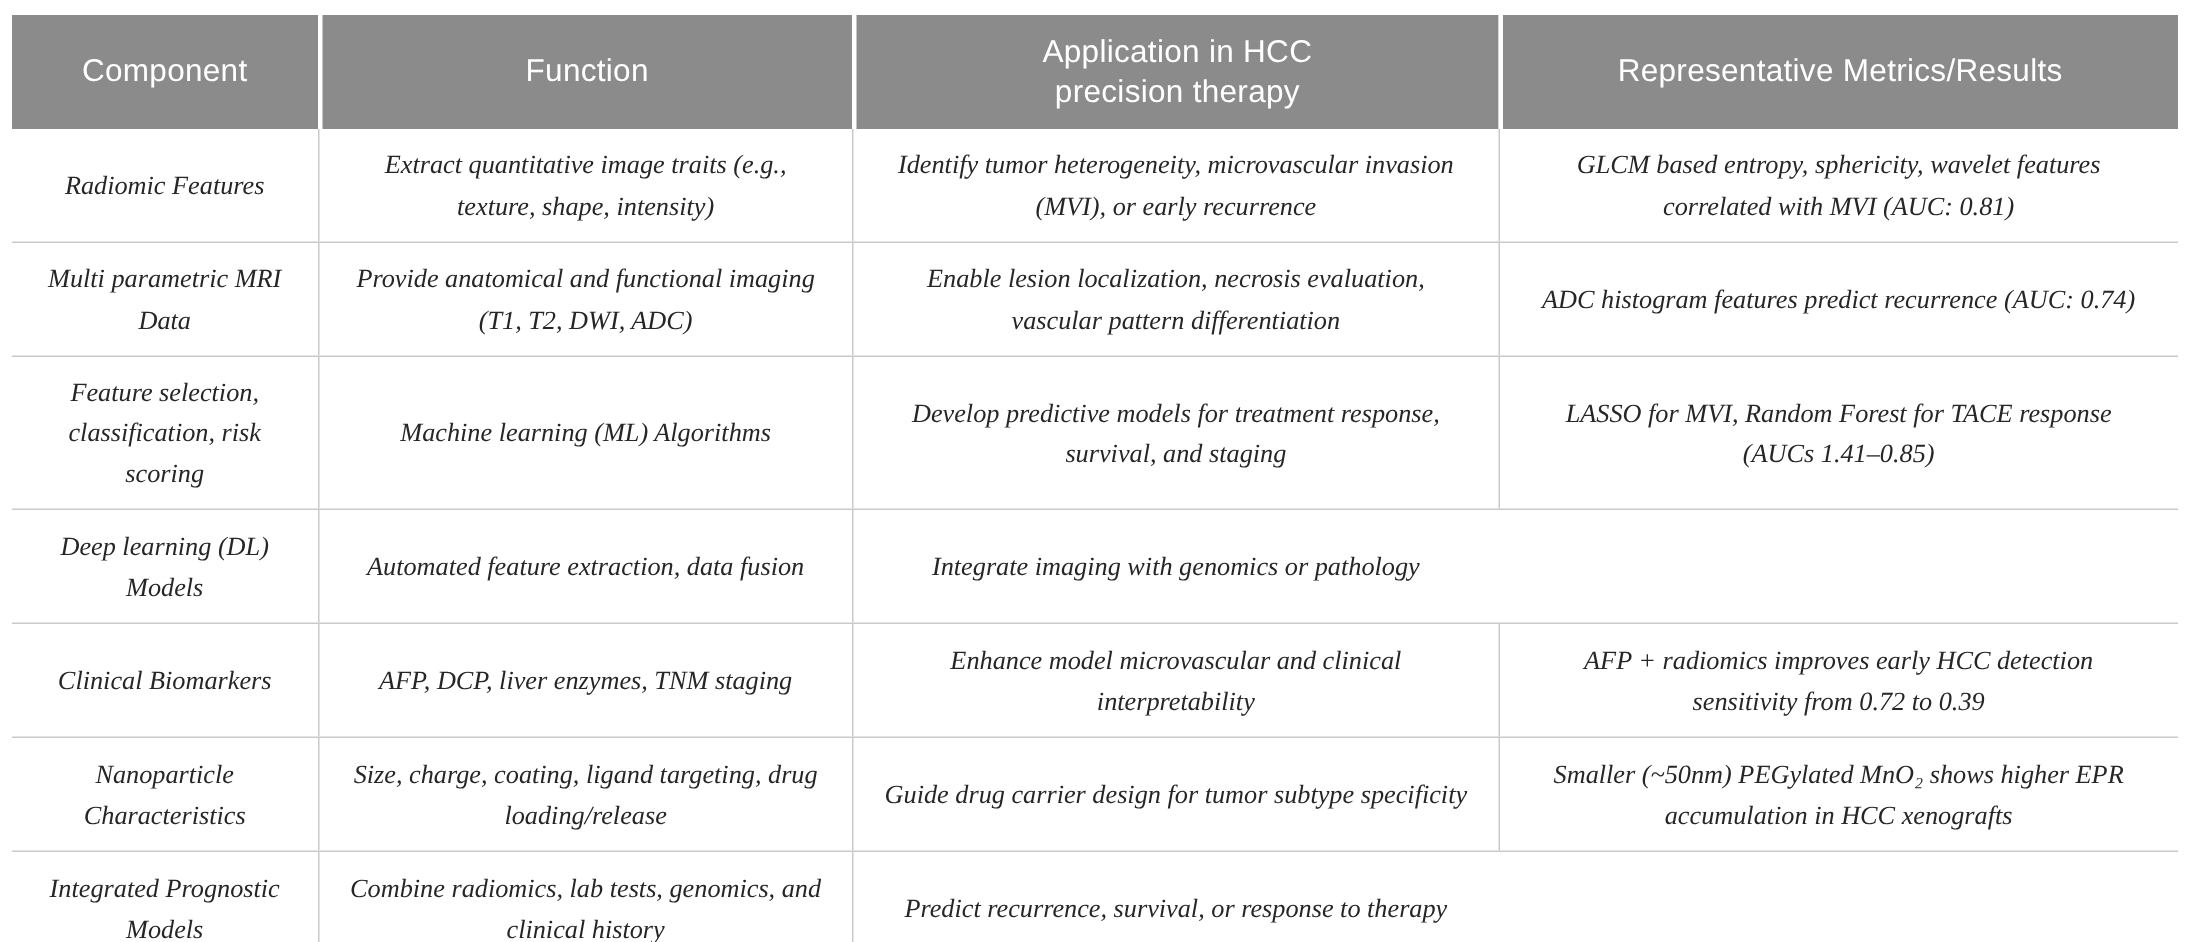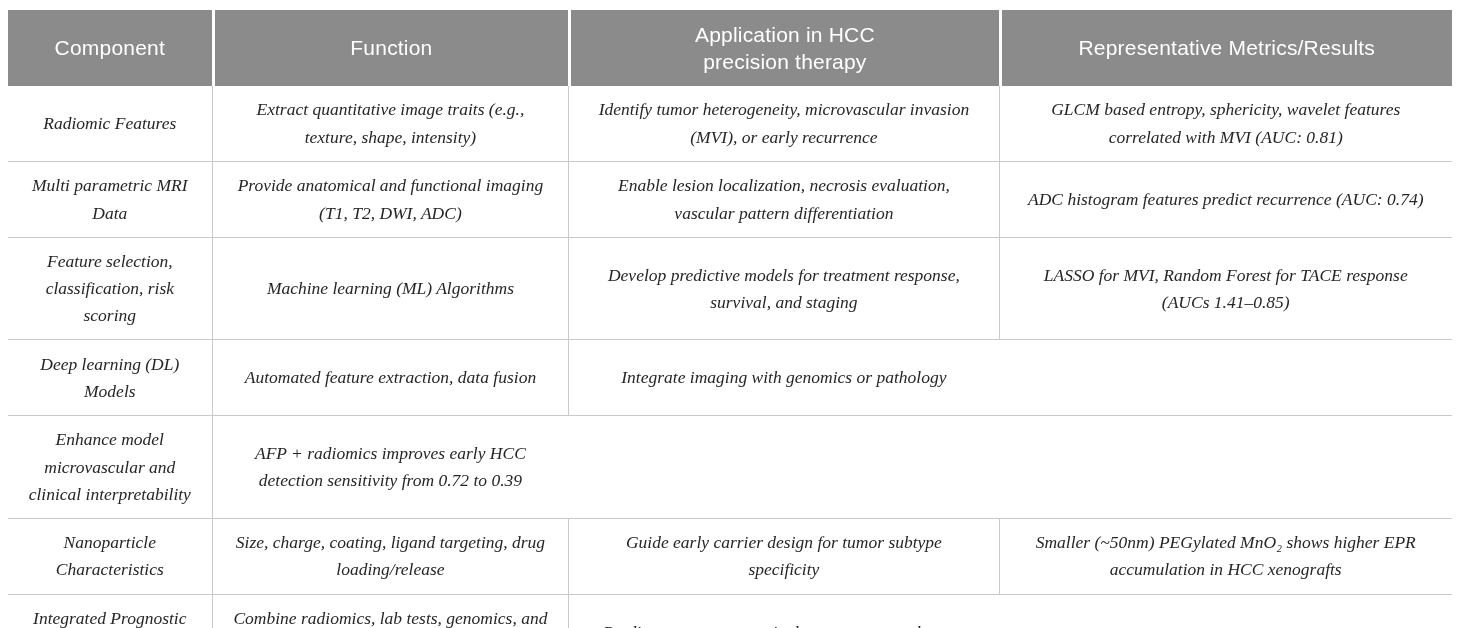--- a/index.html
+++ b/index.html
@@ -99,28 +99,30 @@
     <div class="cell">LASSO for MVI, Random Forest for TACE response (AUCs 1.41–0.85)</div>
   </div>
 
   <div class="body-row">
     <div class="cell">Deep learning (DL) Models</div>
     <div class="cell">Automated feature extraction, data fusion</div>
     <div class="cell">Integrate imaging with genomics or pathology</div>
   </div>
 
   <div class="body-row">
+    <div class="cell">Clinical Biomarkers</div>
+    <div class="cell">AFP, DCP, liver enzymes, TNM staging</div>
     <div class="cell">Enhance model microvascular and clinical interpretability</div>
     <div class="cell">AFP + radiomics improves early HCC detection sensitivity from 0.72 to 0.39</div>
   </div>
 
   <div class="body-row">
     <div class="cell">Nanoparticle Characteristics</div>
     <div class="cell">Size, charge, coating, ligand targeting, drug loading/release</div>
-    <div class="cell">Guide early carrier design for tumor subtype specificity</div>
+    <div class="cell">Guide drug carrier design for tumor subtype specificity</div>
     <div class="cell">Smaller (~50nm) PEGylated MnO₂ shows higher EPR accumulation in HCC xenografts</div>
   </div>
 
   <div class="body-row">
     <div class="cell">Integrated Prognostic Models</div>
     <div class="cell">Combine radiomics, lab tests, genomics, and clinical history</div>
     <div class="cell">Predict recurrence, survival, or response to therapy</div>
   </div>
 
 </div>

